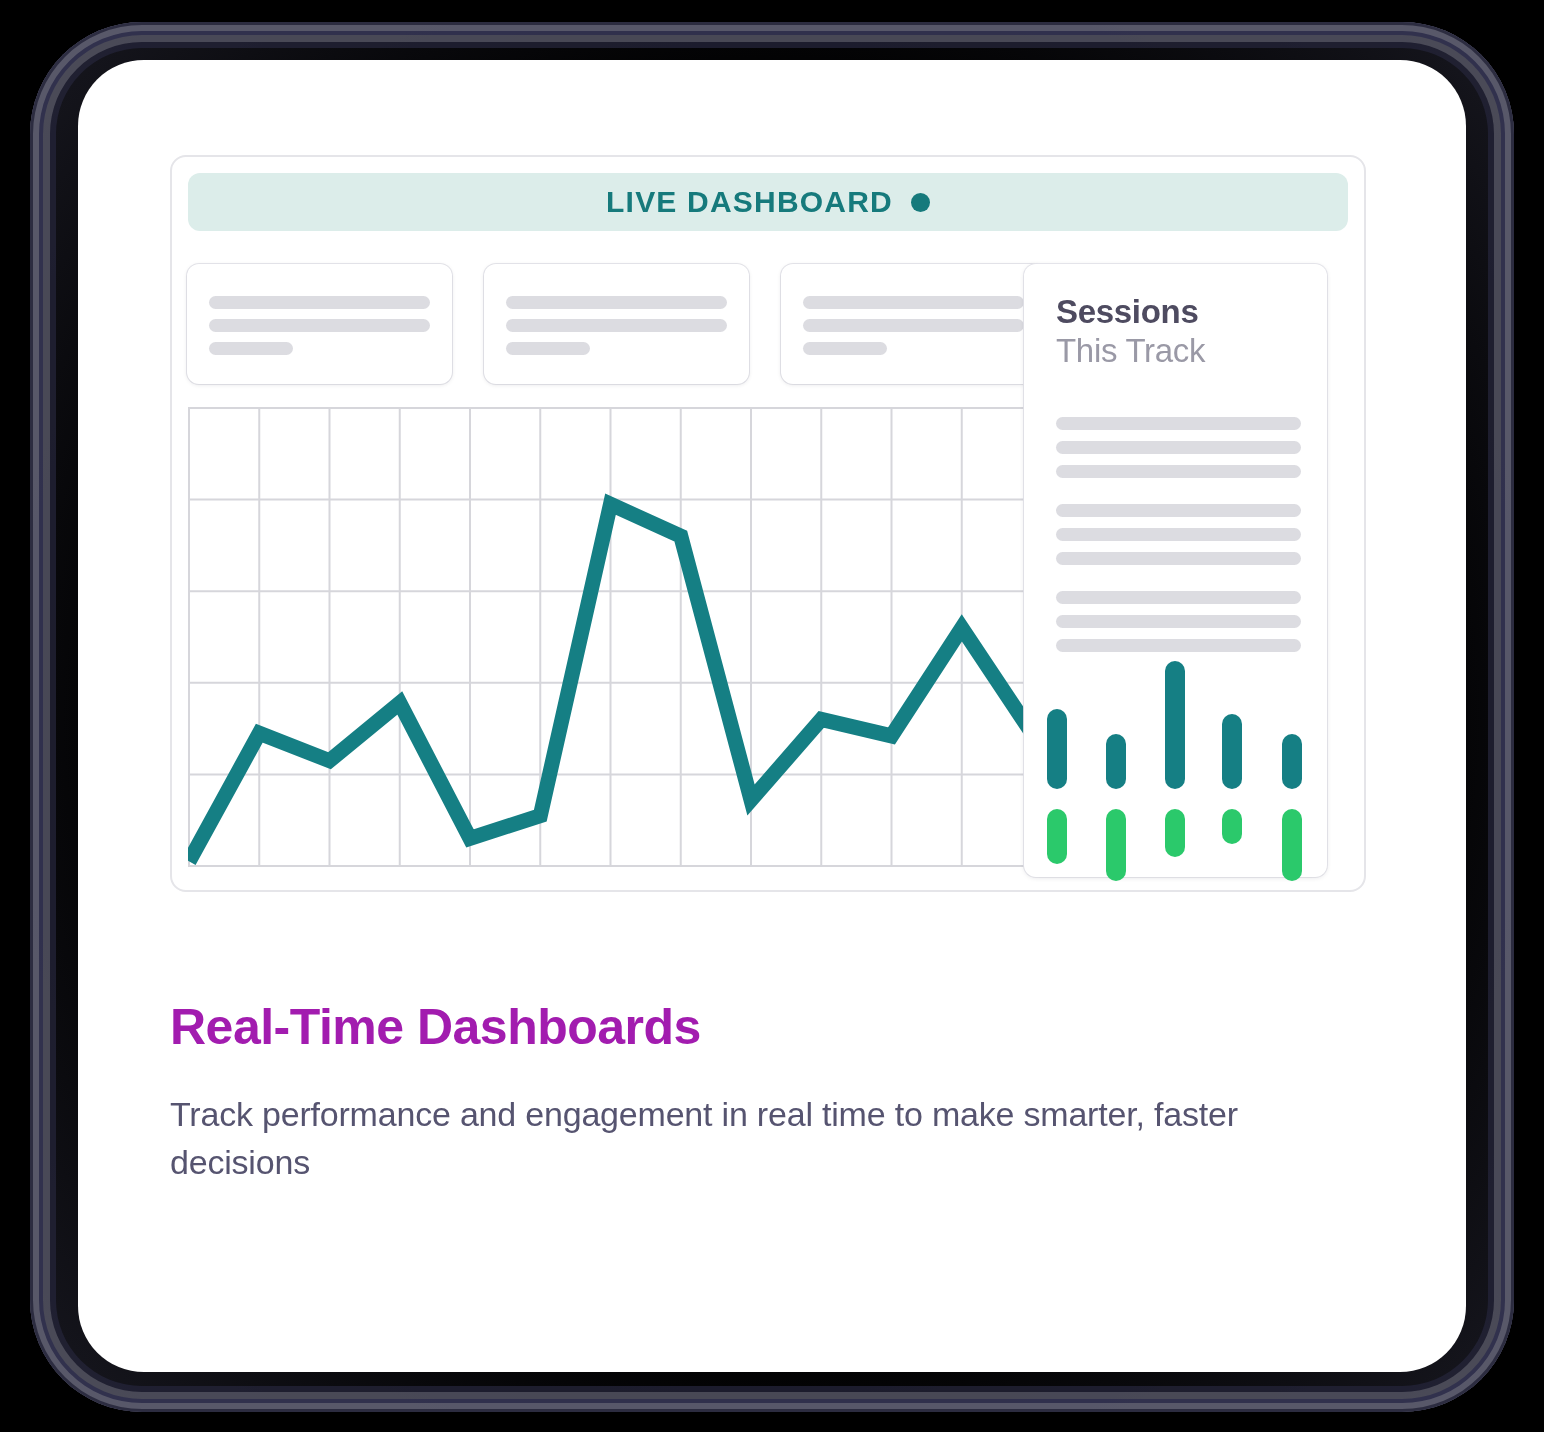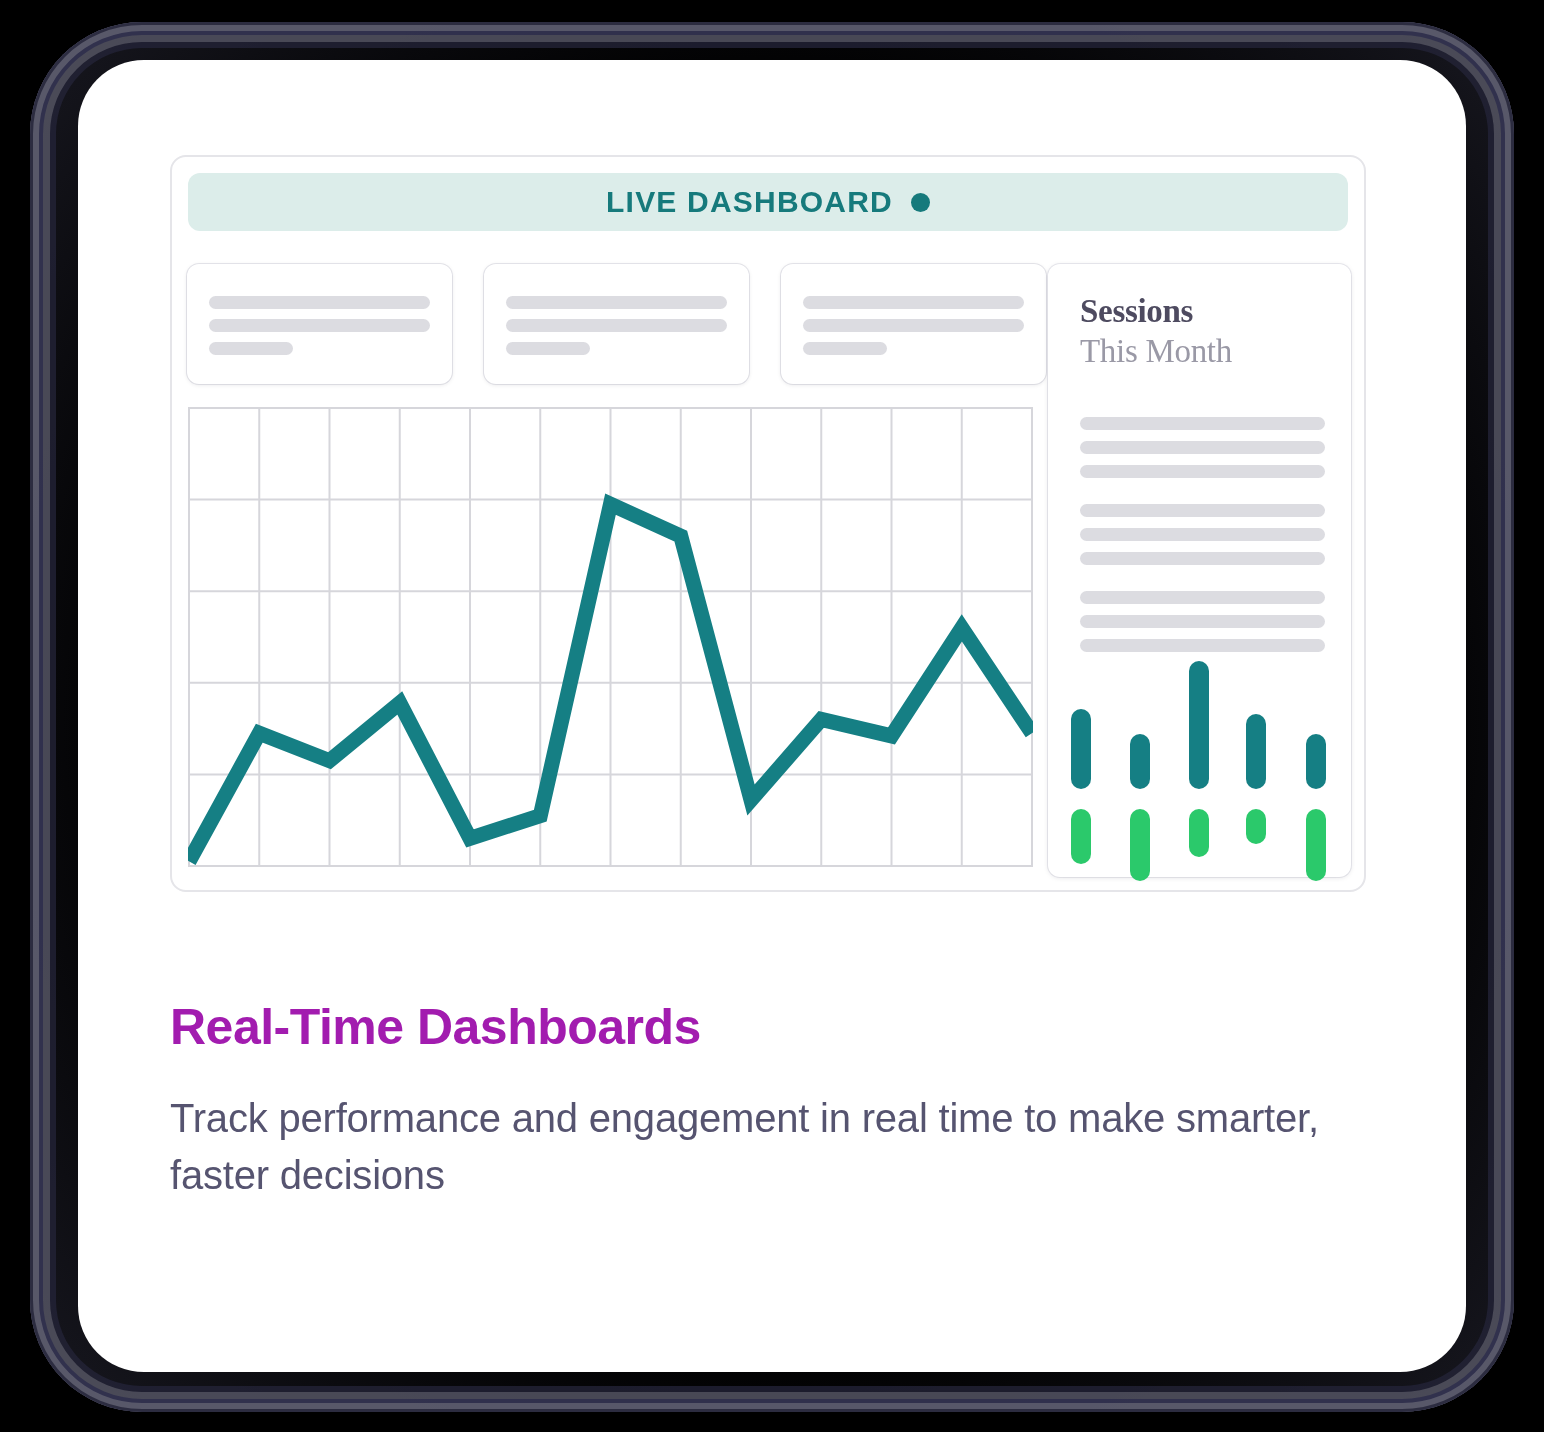--- a/index.html
+++ b/index.html
@@ -121,30 +121,29 @@
     left: 16px;
     top: 250px;
     width: 845px;
     height: 460px;
   }
   .line-chart svg { display: block; }
 
   
   .sessions-panel {
     position: absolute;
-    left: 876px;
+    left: 852px;
     top: 107px;
     width: 303px;
     height: 613px;
     background: #ffffff;
     border-radius: 12px;
     box-shadow: 0 1px 5px rgba(20,20,40,0.10), 0 0 0 1px rgba(233,233,238,0.9);
     box-sizing: border-box;
     padding: 30px 26px 0 32px;
-    font-family: Liberation Serif, serif;
   }
   .sessions-title {
     color: #4E4B60;
     font-size: 33px;
     font-weight: bold;
     line-height: 1.08;
     letter-spacing: -0.3px;
   }
   .sessions-sub {
     color: #9A99A6;
@@ -186,21 +185,21 @@
     font-size: 50px;
     font-weight: bold;
     letter-spacing: -0.5px;
   }
   .desc {
     position: absolute;
     left: 92px;
     top: 1030px;
     width: 1180px;
     color: #565470;
-    font-size: 40px;
+    font-size: 34px;
     font-weight: normal;
     line-height: 1.42;
     letter-spacing: -0.2px;
   }
 </style>
 </head>
 <body>
 
 <div class="frame">
   <div class="frame-ring"></div>
@@ -251,21 +250,21 @@
               <line x1="1" y1="184.2" x2="844" y2="184.2" stroke="#D6D6DB" stroke-width="2"></line>
               <line x1="1" y1="275.8" x2="844" y2="275.8" stroke="#D6D6DB" stroke-width="2"></line>
               <line x1="1" y1="367.4" x2="844" y2="367.4" stroke="#D6D6DB" stroke-width="2"></line>
             </g>
           <polyline id="trend-line" fill="none" stroke-width="15" stroke-linejoin="miter" stroke-linecap="butt" points="1.0,454.4 71.3,326.2 141.5,353.7 211.8,296.0 282.0,431.5 352.3,408.6 422.5,97.2 492.8,129.2 563.0,393.0 633.3,312.4 703.5,328.9 773.8,220.8 844.0,326.2" stroke="#157F84"></polyline>
         </svg>
       </div>
 
       <div class="sessions-panel">
         <div class="sessions-title">Sessions</div>
-        <div class="sessions-sub">This Month</div>
+        <div class="sessions-sub">This Track</div>
 
         <div class="sk-groups">
           <div class="sk-group">
             <div class="sk-line"></div>
             <div class="sk-line"></div>
             <div class="sk-line"></div>
           </div>
           <div class="sk-group">
             <div class="sk-line"></div>
             <div class="sk-line"></div>

